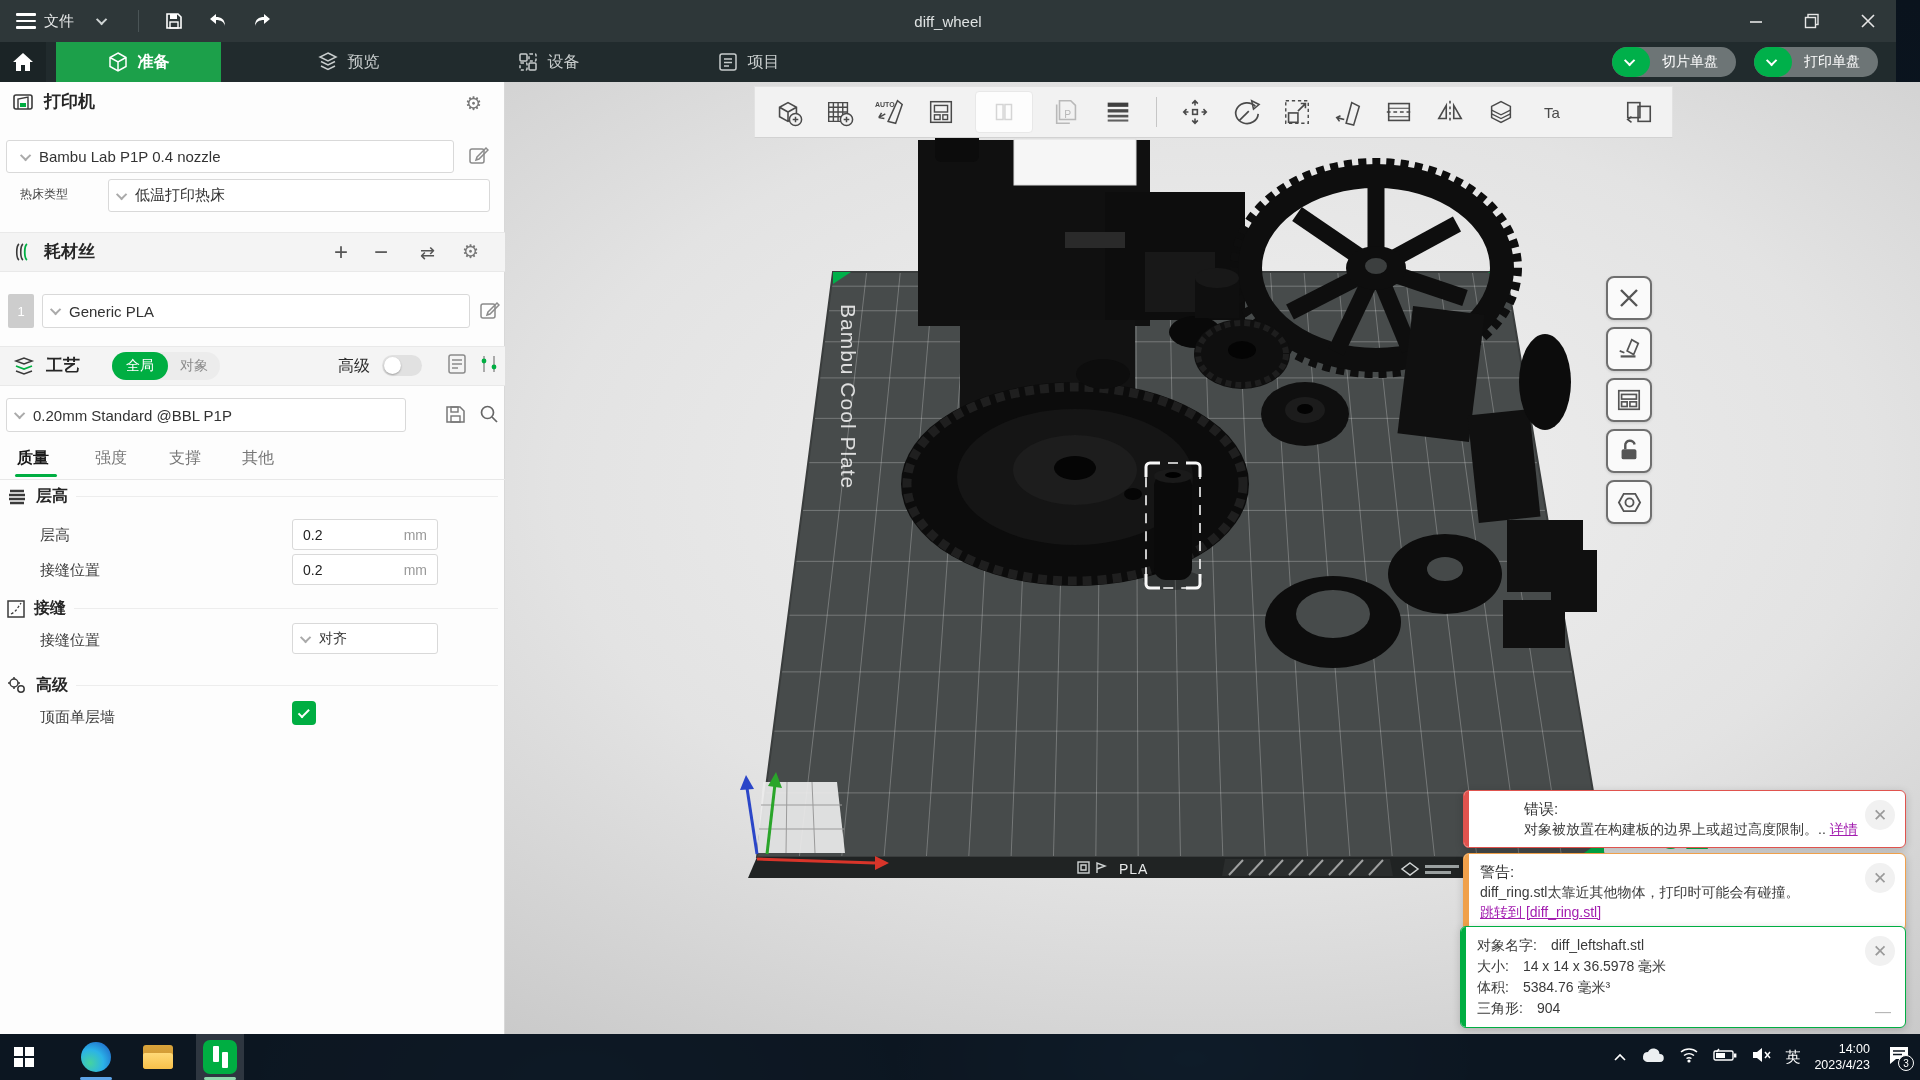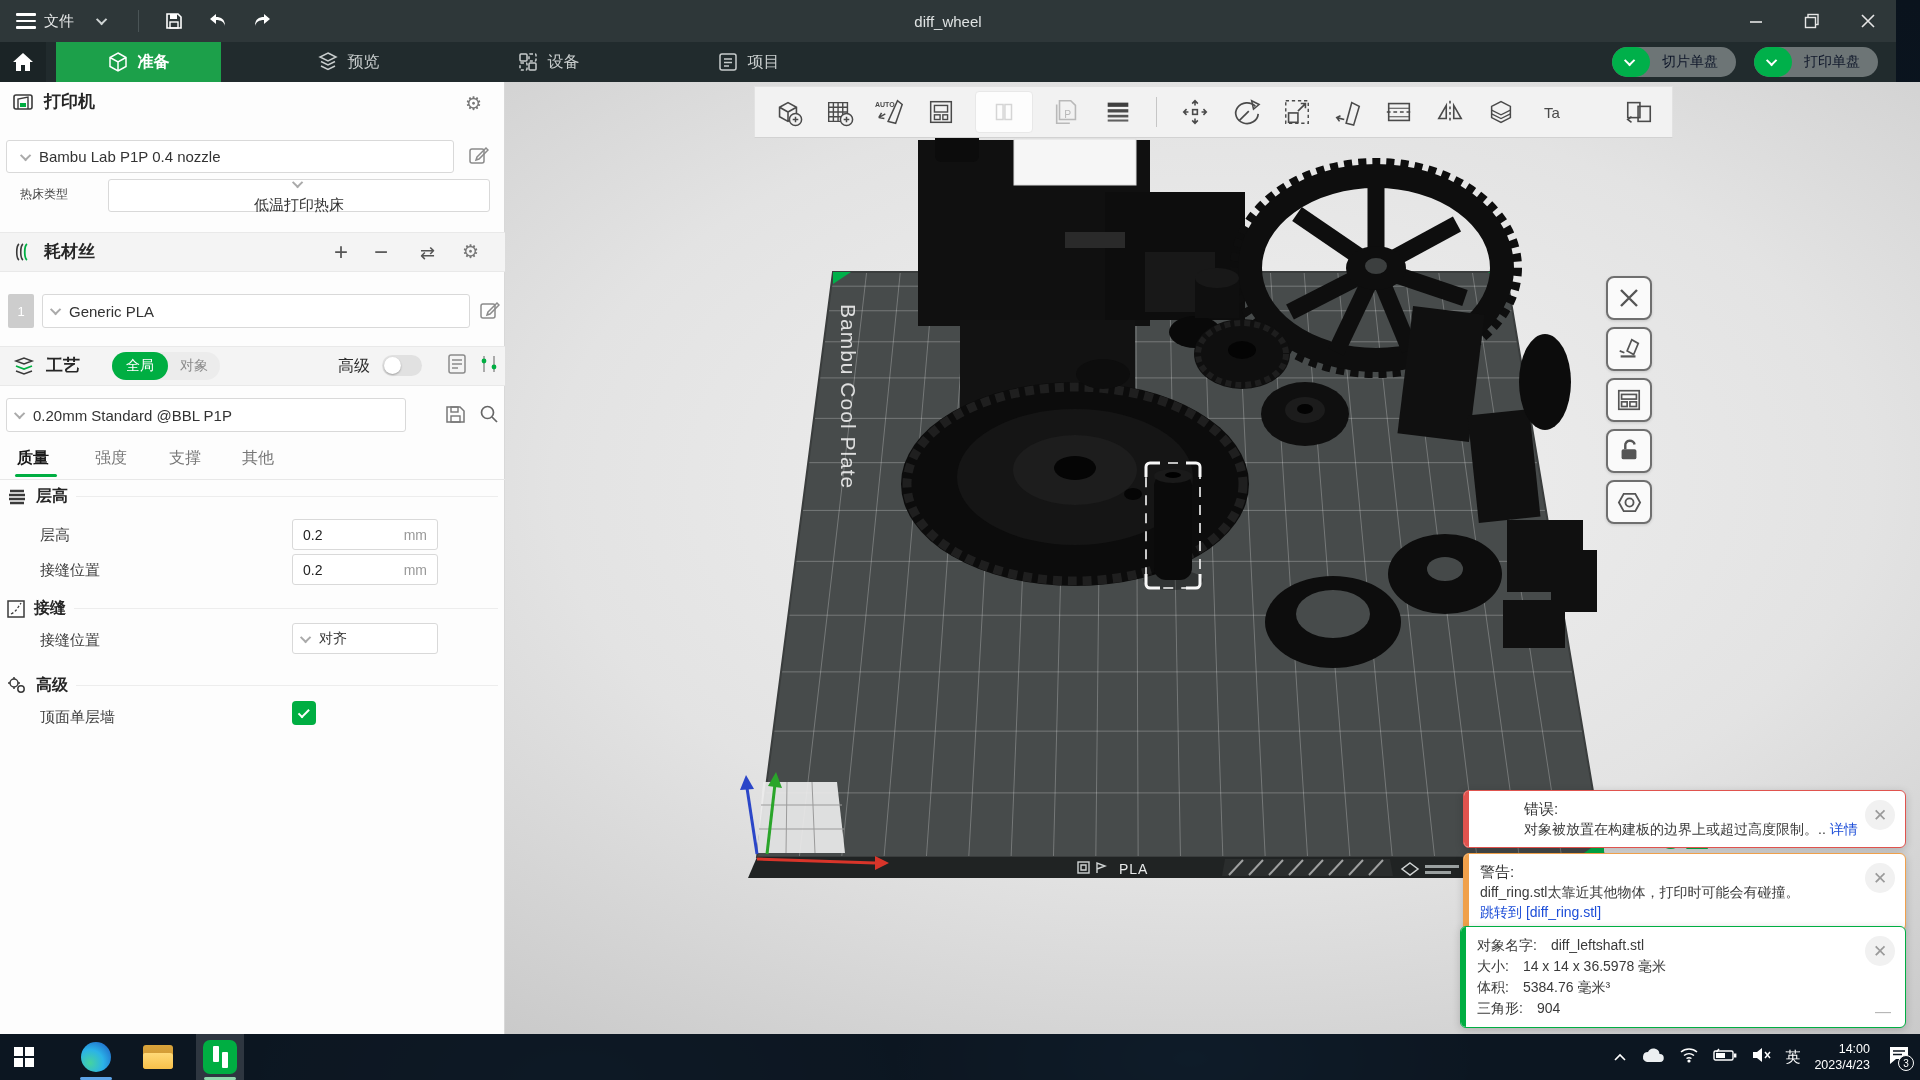--- a/index.html
+++ b/index.html
@@ -29,21 +29,21 @@
   
   .tabbar { position:absolute; left:0; top:42px; width:100%; height:40px; background:#212b2d; display:flex; align-items:stretch; }
   .home-btn { width:46px; display:flex; align-items:center; justify-content:center; background:#1b2426; }
   .tab { display:flex; align-items:center; justify-content:center; gap:10px; font-size:16px; color:#c8cdcd; width:165px; }
   .tab.active { background:#1ca04a; color:#fff; font-weight:bold; }
   .tab svg { flex:0 0 auto; }
   .tabbar-right { position:absolute; right:18px; top:5px; display:flex; gap:18px; }
   .pill-btn { display:flex; align-items:center; height:30px; border-radius:15px; background:#6d7576; overflow:hidden; }
   .pill-drop { width:38px; height:30px; background:#00b04a; display:flex; align-items:center; justify-content:center; border-radius:15px; }
   .pill-drop .chev { border-color:#fff; }
-  .pill-label { color:#0f172a; font-size:14px; padding:0 18px 0 12px; }
+  .pill-label { color:#ffffff; font-size:14px; padding:0 18px 0 12px; }
 
   
   .sidebar { position:absolute; left:0; top:82px; width:505px; height:952px; background:#fdfdfd; border-right:1px solid #d8d8d8; font-size:15px; color:#3c3c3c; }
   .s-abs { position:absolute; }
   .sec-head { display:flex; align-items:center; gap:10px; font-size:17px; color:#262626; font-weight:bold; }
   .band { position:absolute; left:0; width:505px; height:40px; background:#f4f4f4; border-top:1px solid #e9e9e9; border-bottom:1px solid #e9e9e9; }
   .select { position:absolute; border:1px solid #d9d9d9; border-radius:3px; background:#fff; display:flex; align-items:center; gap:8px; padding:0 10px; font-size:15px; color:#333; }
   .select .chev { border-color:#aaa; flex:0 0 auto; }
   .input-box { position:absolute; border:1px solid #d9d9d9; border-radius:3px; background:#fff; display:flex; align-items:center; padding:0 10px; font-size:14px; color:#222; }
   .input-box .unit { margin-left:auto; color:#999; }
@@ -79,21 +79,21 @@
   .plate-num { position:absolute; left:1153px; top:724px; color:#00b04a; font-size:46px; font-weight:bold; z-index:4; }
 
   .vp-btn { position:absolute; left:1101px; width:46px; height:44px; background:#fafafa; border:2px solid #6f6f6f; border-radius:8px; display:flex; align-items:center; justify-content:center; box-shadow:0 1px 3px rgba(0,0,0,.15); }
 
   
   .notif { position:absolute; background:#fff; border-radius:6px; box-shadow:0 2px 8px rgba(0,0,0,.18); z-index:10; overflow:hidden; font-size:14px; color:#3a3a3a; }
   .notif .bar { position:absolute; left:0; top:0; bottom:0; width:5px; }
   .notif .body { padding:8px 44px 8px 16px; line-height:20px; }
   .notif .title { font-size:15px; color:#333; }
   .notif .close { position:absolute; right:10px; top:9px; width:30px; height:30px; border-radius:50%; background:#f1f1f1; color:#9a9a9a; font-size:17px; display:flex; align-items:center; justify-content:center; }
-  .link { color:#1d4ed8; }
+  .link { color:#a21caf; text-decoration:underline; }
   .n-error { border:1px solid #e0534e; } .n-error .bar { background:#e0534e; }
   .n-warn  { border:1px solid #f0a04a; } .n-warn .bar { background:#f0a04a; }
   .n-info  { border:1px solid #00ae42; } .n-info .bar { background:#00ae42; }
   .n-info .minus { position:absolute; right:14px; bottom:6px; color:#b5b5b5; font-size:16px; }
 
   
   .taskbar { position:absolute; left:0; top:1034px; width:1920px; height:46px; background:rgba(13,22,32,.88); display:flex; align-items:stretch; z-index:20; }
   .task-tile { width:48px; display:flex; align-items:center; justify-content:center; position:relative; }
   .task-tile.active { background:rgba(255,255,255,.14); }
   .underbar { position:absolute; bottom:0; left:8px; right:8px; height:3px; border-radius:2px; }
@@ -237,21 +237,21 @@
       <span>Bambu Lab P1P 0.4 nozzle</span>
     </div>
     <span class="s-abs" style="left:468px; top:63px;">
       <svg width="21" height="21" viewBox="0 0 21 21">
           <rect x="2" y="4" width="14" height="14" rx="2" fill="none" stroke="#8b8b8b" stroke-width="1.5"></rect>
           <path d="M9 12 18 3l2 2-9 9-3 1z" fill="none" stroke="#8b8b8b" stroke-width="1.5"></path>
         </svg>
     </span>
 
     <div class="row-label" style="left:20px; top:104px; font-size:12px;">热床类型</div>
-    <div class="select" style="left:108px; top:97px; width:382px; height:33px;flex-direction:column;">
+    <div class="select" style="left:108px; top:97px; width:382px; height:33px;">
       <span class="chev"></span>
       <span>低温打印热床</span>
     </div>
 
     <div class="band" style="top:150px;"></div>
     <div class="s-abs sec-head" style="left:12px; top:158px;">
       <svg width="22" height="22" viewBox="0 0 22 22">
           <path d="M7 3c-3 2-3 14 0 16 M11 3c-3 2-3 14 0 16" fill="none" stroke="#3a3a3a" stroke-width="1.6"></path>
           <path d="M15 3c-3 2-3 14 0 16" fill="none" stroke="#00ae42" stroke-width="1.8"></path>
         </svg>

